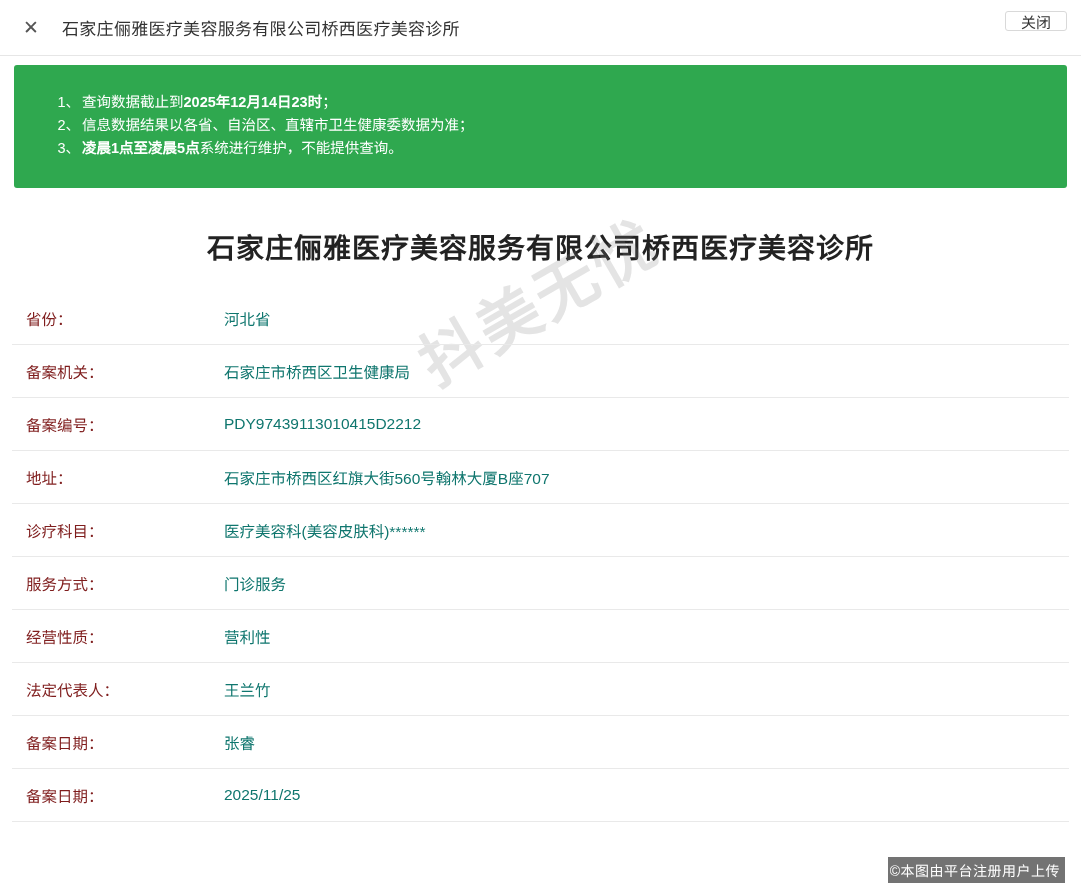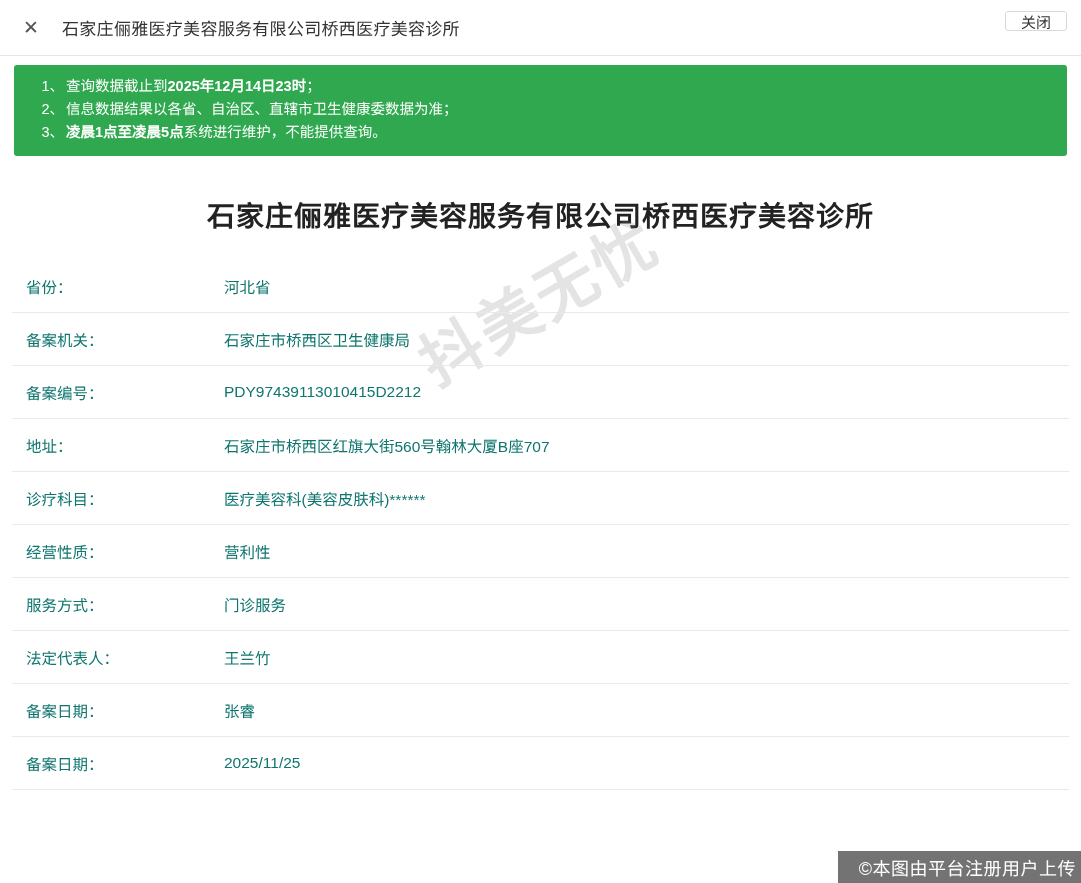--- a/index.html
+++ b/index.html
@@ -66,21 +66,21 @@
 
   
   .notice {
     margin: 9px 14px 0 14px;
     background: #2fa84f;
     color: #ffffff;
     border-radius: 3px;
     padding: 10px 0 12px 0;
   }
   .notice ol {
-    margin: 0;
+    margin: 16px;
     padding: 0 0 0 52px;
     list-style: none;
     counter-reset: noticeidx;
   }
   .notice li {
     counter-increment: noticeidx;
     font-size: 14.5px;
     line-height: 23px;
     position: relative;
     white-space: nowrap;
@@ -120,21 +120,21 @@
   .info-table td {
     padding: 15px 0 15px 0;
     font-size: 15.5px;
     color: #333;
     vertical-align: middle;
     background: transparent;
   }
   .info-table td.label {
     width: 200px;
     padding-left: 14px;
-    color: #0f766e;
+    color: #7f1d1d;
   }
   .info-table td.value {
     padding-left: 12px;
     color: #0f766e;
   }
 
   
   .watermark {
     position: absolute;
     left: 400px;
@@ -146,26 +146,26 @@
     transform-origin: left top;
     white-space: nowrap;
     pointer-events: none;
     z-index: 1;
     letter-spacing: 4px;
   }
 
   
   .corner-credit {
     position: absolute;
-    right: 0;
+    right: 16px;
     bottom: 0;
     background: rgba(0,0,0,0.55);
     color: #ffffff;
-    font-size: 18px;
-    padding: 3px 5px 3px 21px;
+    font-size: 14px;
+    padding: 3px 5px 3px 2px;
     white-space: nowrap;
     letter-spacing: 0.5px;
   }
 </style>
 </head>
 <body>
 
 <div class="titlebar">
   <div class="close-x">✕</div>
   <div class="titlebar-title">石家庄俪雅医疗美容服务有限公司桥西医疗美容诊所</div>
@@ -206,28 +206,28 @@
     </tr>
     <tr>
       <td class="label">地址：</td>
       <td class="value">石家庄市桥西区红旗大街560号翰林大厦B座707</td>
     </tr>
     <tr>
       <td class="label">诊疗科目：</td>
       <td class="value">医疗美容科(美容皮肤科)******</td>
     </tr>
     <tr>
+      <td class="label">服务方式：</td>
+      <td class="value">门诊服务</td>
+    </tr>
+    <tr>
       <td class="label">经营性质：</td>
       <td class="value">营利性</td>
     </tr>
     <tr>
-      <td class="label">服务方式：</td>
-      <td class="value">门诊服务</td>
-    </tr>
-    <tr>
       <td class="label">法定代表人：</td>
       <td class="value">王兰竹</td>
     </tr>
     <tr>
       <td class="label">备案日期：</td>
       <td class="value">张睿</td>
     </tr>
     <tr>
       <td class="label">备案日期：</td>
       <td class="value">2025/11/25</td>

